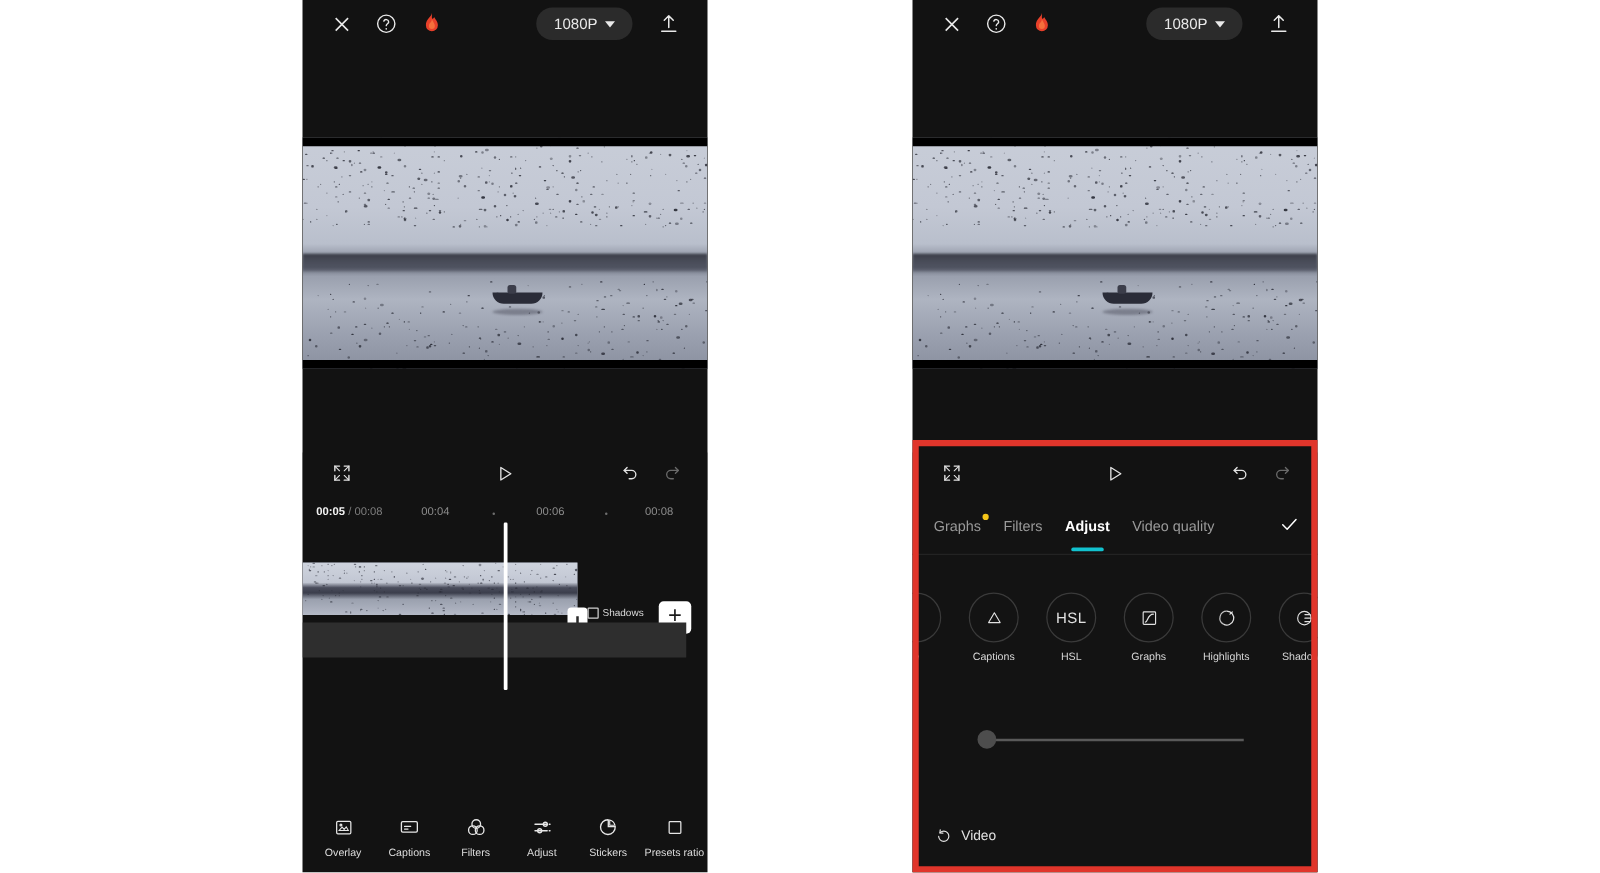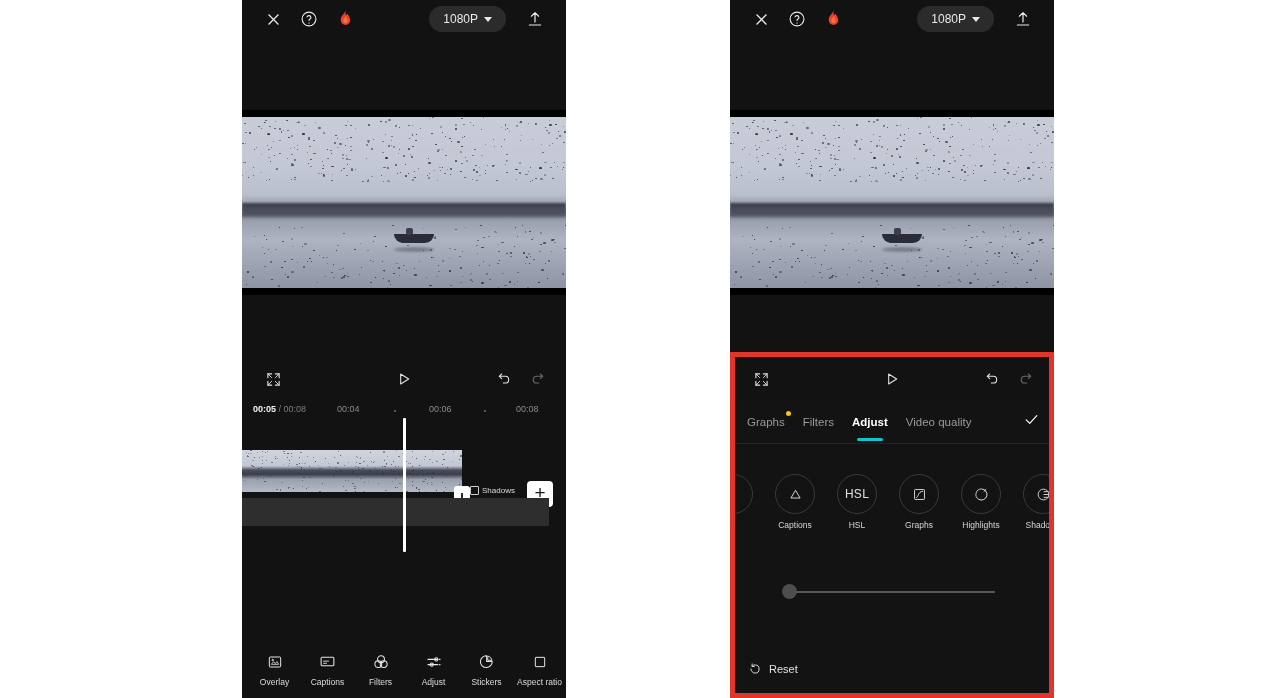--- a/index.html
+++ b/index.html
@@ -1113,21 +1113,21 @@
         </span>
         <span class="bt-label">Stickers</span>
       </div>
 
       <div class="bt-item">
         <span class="bt-icon">
           <svg width="16" height="16" viewBox="0 0 24 24" fill="none" stroke="currentColor" stroke-width="1.5">
               <rect x="5" y="5" width="14" height="14" rx="1"></rect>
             </svg>
         </span>
-        <span class="bt-label">Aspect ratio</span>
+        <span class="bt-label">Presets ratio</span>
       </div>
 
     </div>
   </div>
 
   <div class="panel panel-right">
 
     <div class="topbar">
       <div class="tb-icon">
         <svg width="17" height="17" viewBox="0 0 24 24" fill="none" stroke="currentColor" stroke-width="1.8">
@@ -1803,21 +1803,21 @@
         <div class="slider-thumb"></div>
       </div>
 
       <div class="reset-row">
         <span style="color:#e2e2e2;display:flex">
           <svg width="14" height="14" viewBox="0 0 24 24" fill="none" stroke="currentColor" stroke-width="1.6" stroke-linecap="round">
               <path d="M5 12a7 7 0 107-7 7 7 0 00-5 2.1"></path>
               <path d="M7.2 3.3L6.7 7.4l4.1.4"></path>
             </svg>
         </span>
-        <span class="reset-label">Reset</span>
+        <span class="reset-label">Video</span>
       </div>
 
     </div>
   </div>
 
   <div class="red-box"></div>
 
 </div>
 
 </body></html>

